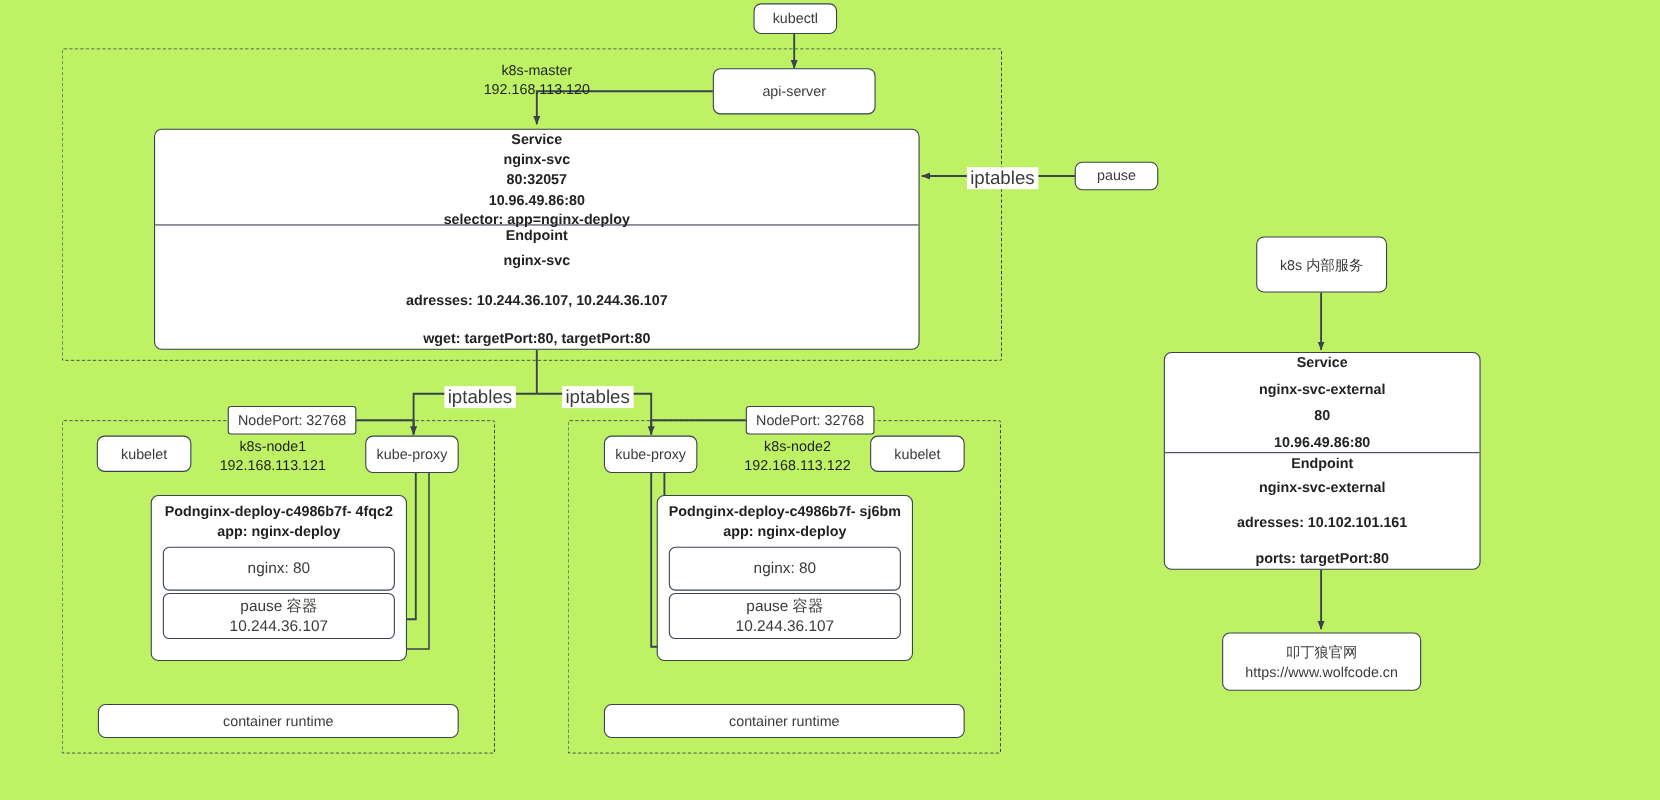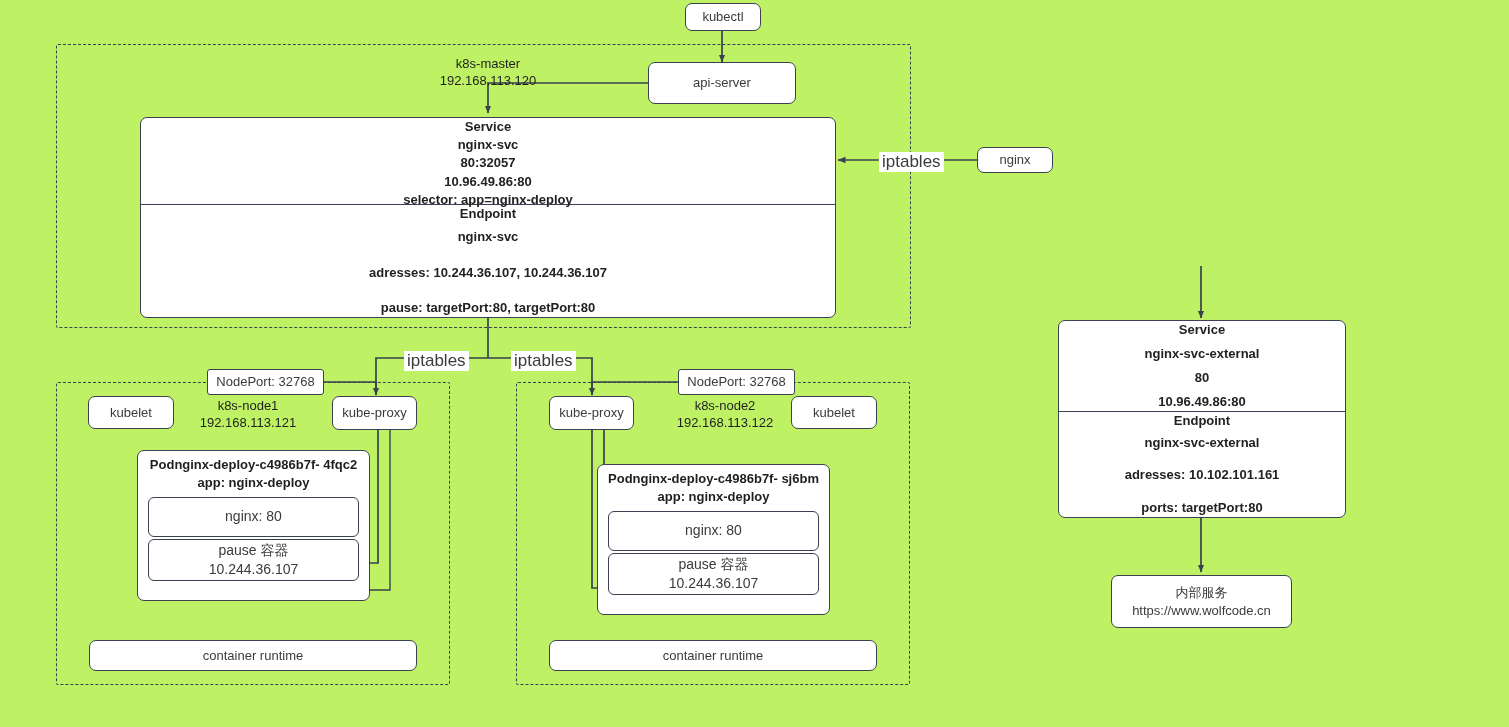--- a/index.html
+++ b/index.html
@@ -178,28 +178,28 @@
       <span class="bold svc-line">80:32057</span>
       <span class="bold svc-line">10.96.49.86:80</span>
       <span class="bold svc-line">selector: app=nginx-deploy</span>
     </div>
     <div class="stack-row line-sep" style="height:113px;">
       <span class="bold svc-line">Endpoint</span>
       <span class="bold svc-line">nginx-svc</span>
       <div class="spacer-sm"></div>
       <span class="bold svc-line">adresses: 10.244.36.107, 10.244.36.107</span>
       <div class="spacer-sm"></div>
-      <span class="bold svc-line">pause: targetPort:80, targetPort:80</span>
+      <span class="bold svc-line">wget: targetPort:80, targetPort:80</span>
     </div>
   </div>
 
   <div class="edge-label" style="left:879px; top:152px;"><span>iptables</span></div>
 
   <div class="box" style="left:977px; top:147px; width:76px; height:26px;">
-    <span>nginx</span>
+    <span>pause</span>
   </div>
 
   <div class="edge-label" style="left:404px; top:351px;"><span>iptables</span></div>
   <div class="edge-label" style="left:511px; top:351px;"><span>iptables</span></div>
 
   <div class="dashed-zone" style="left:56px; top:382px; width:394px; height:303px;"></div>
 
   <div class="box sq" style="left:207px; top:369px; width:117px; height:26px;">
     <span>NodePort: 32768</span>
   </div>
@@ -248,55 +248,58 @@
   </div>
 
   <div class="box" style="left:549px; top:396px; width:85px; height:34px;">
     <span>kube-proxy</span>
   </div>
 
   <div class="box" style="left:791px; top:396px; width:86px; height:33px;">
     <span>kubelet</span>
   </div>
 
-  <div class="stack" style="left:597px; top:450px; width:233px; height:151px;margin-top:14px;">
+  <div class="stack" style="left:597px; top:450px; width:233px; height:151px;">
     <div class="pod-title">
       <span>Podnginx-deploy-c4986b7f-</span>
       <span>sj6bm</span>
       <div>app: nginx-deploy</div>
     </div>
     <div class="inner-box" style="margin:6px 10px 0 10px; height:40px;">
       <span>nginx: 80</span>
     </div>
     <div class="inner-box" style="margin:2px 10px 0 10px; height:42px;">
       <span>pause 容器</span>
       <span>10.244.36.107</span>
     </div>
   </div>
 
   <div class="box" style="left:549px; top:640px; width:328px; height:31px;">
     <span>container runtime</span>
   </div>
 
+  <div class="box" style="left:1142px; top:215px; width:119px; height:51px;">
+    <span>k8s 内部服务</span>
+  </div>
 
   <div class="stack" style="left:1058px; top:320px; width:288px; height:198px;">
     <div class="stack-row" style="height:90px;">
       <span class="bold svc-line">Service</span>
       <span class="bold svc-line">nginx-svc-external</span>
       <span class="bold svc-line">80</span>
       <span class="bold svc-line">10.96.49.86:80</span>
     </div>
     <div class="stack-row line-sep" style="height:106px;">
       <span class="bold svc-line">Endpoint</span>
       <span class="bold svc-line">nginx-svc-external</span>
       <div class="spacer-sm"></div>
       <span class="bold svc-line">adresses: 10.102.101.161</span>
       <div class="spacer-sm"></div>
       <span class="bold svc-line">ports: targetPort:80</span>
     </div>
   </div>
 
   <div class="box" style="left:1111px; top:575px; width:181px; height:53px;">
-    <span>内部服务</span>
+    <span>叩丁狼官网</span>
     <span>https://www.wolfcode.cn</span>
   </div>
 
 </div>
 
 </body></html>

